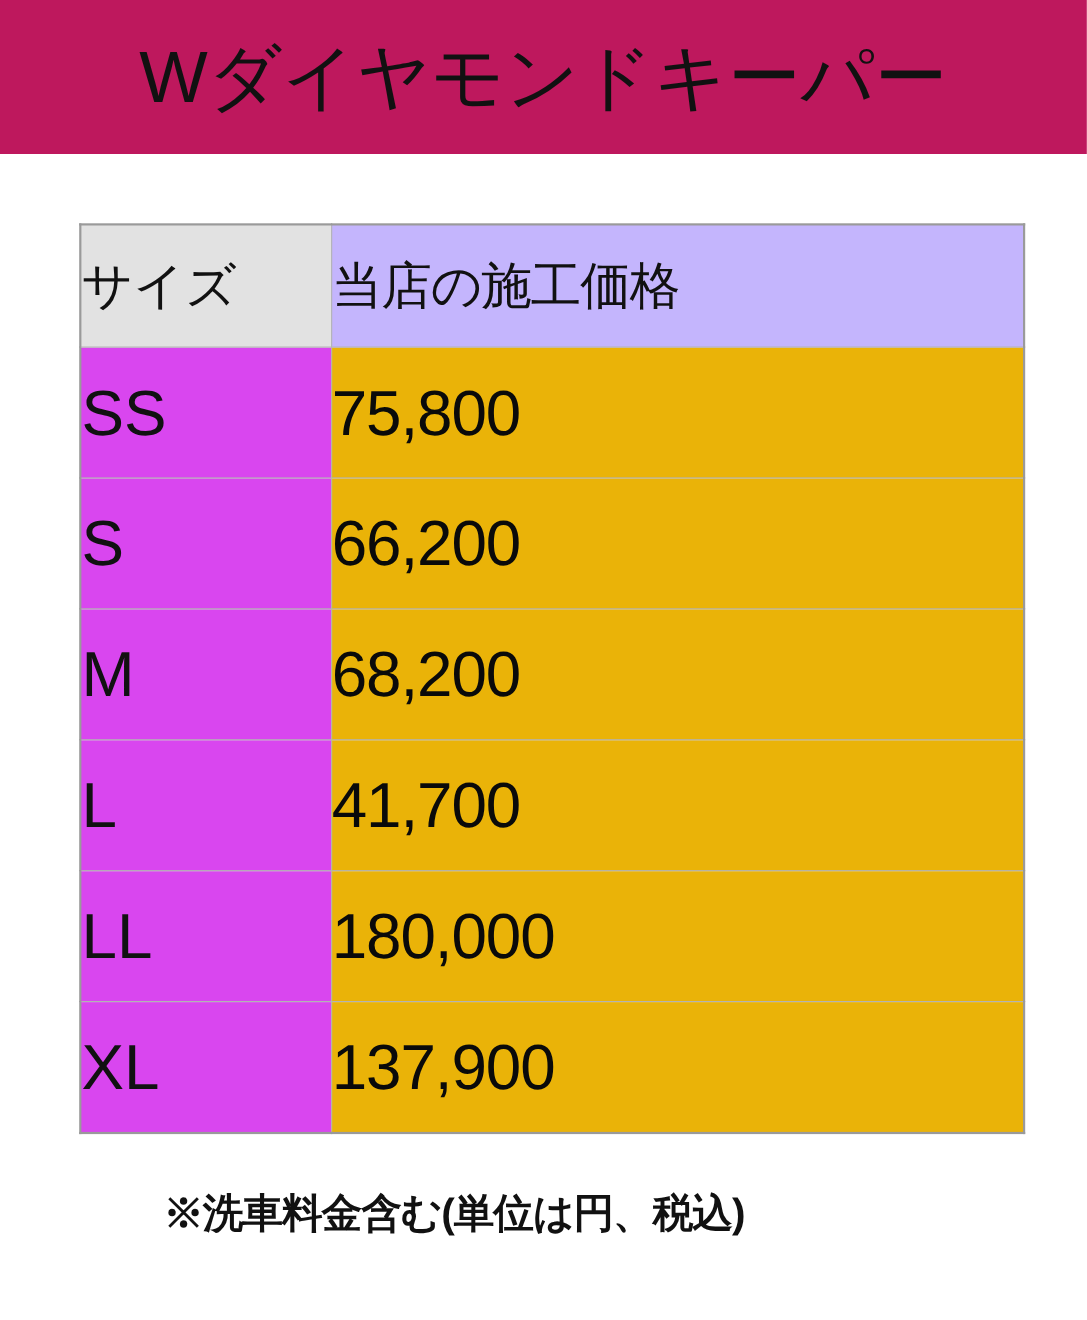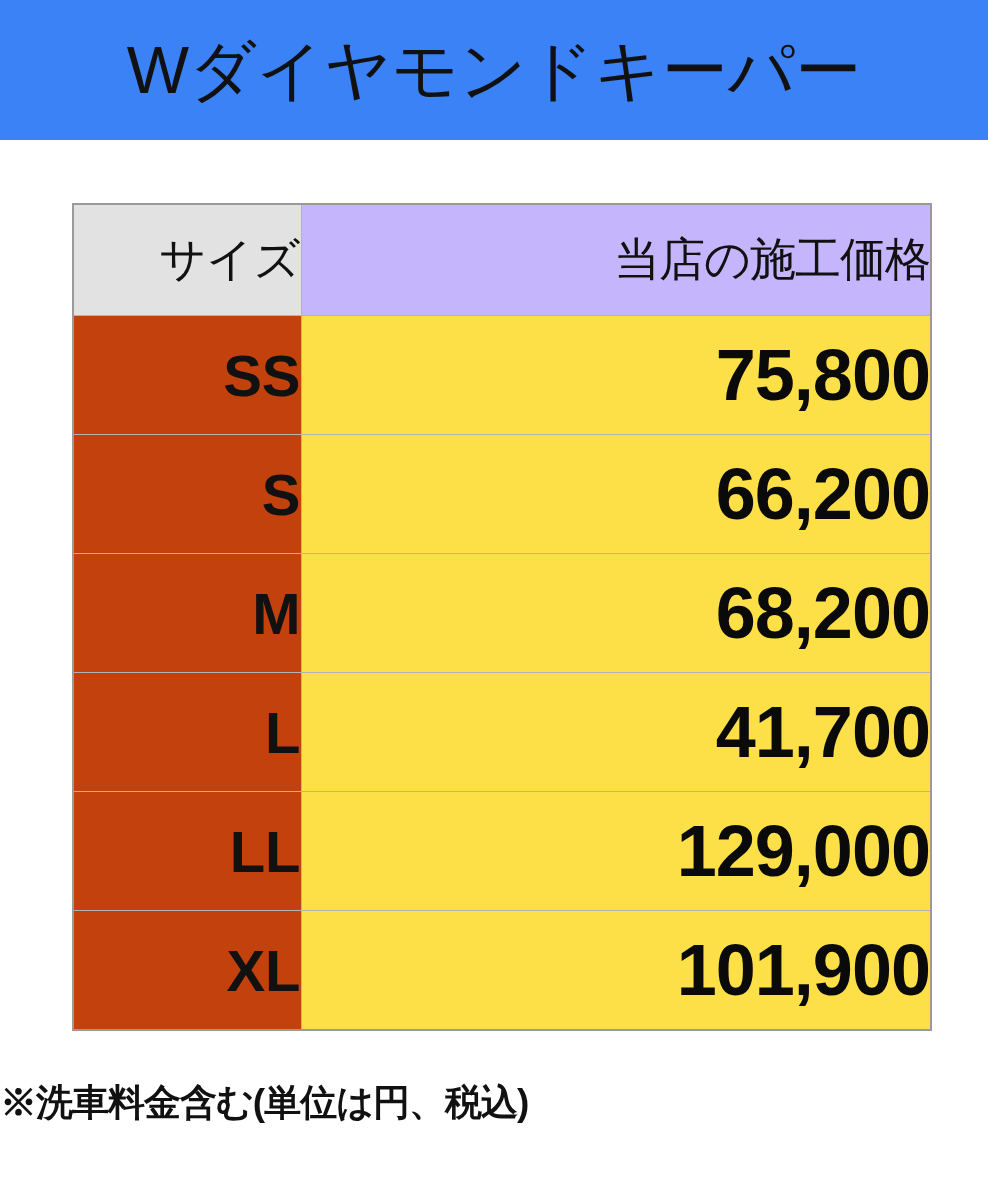--- a/index.html
+++ b/index.html
@@ -20,21 +20,21 @@
     background: #ffffff;
   }
 
   
   .header-band {
     position: absolute;
     left: 0;
     top: 0;
     width: 988px;
     height: 140px;
-    background: #3b82f6;
+    background: #be185d;
     display: flex;
     align-items: center;
     justify-content: center;
   }
   .header-title {
     font-family: "Liberation Sans", sans-serif;
     font-size: 66px;
     font-weight: 400;
     color: #111111;
     letter-spacing: 0px;
@@ -51,39 +51,39 @@
   }
   table.price-table {
     border-collapse: collapse;
     table-layout: fixed;
     width: 860px;
     border: 2px solid #9a9a9a;
   }
   table.price-table td {
     border: 1px solid #b3b3b3;
     padding: 0;
-    text-align: right;
+    text-align: left;
     vertical-align: middle;
     margin-top: 29px;
   }
   col.size-col { width: 228px; }
   col.price-col { width: 630px; }
 
   .cell-size {
-    background: #c2410c;
+    background: #d946ef;
     color: #111111;
     font-size: 58px;
-    font-weight: 700;
+    font-weight: 400;
     height: 118px;
   }
   .cell-price {
-    background: #fde047;
+    background: #eab308;
     color: #0a0a0a;
-    font-size: 72px;
-    font-weight: bold;
+    font-size: 58px;
+    font-weight: normal;
     height: 118px;
     letter-spacing: -1px;
   }
 
   
   tr.head-row .cell-size,
   tr.head-row .cell-price {
     height: 110px;
     font-size: 46px;
     font-weight: 400;
@@ -91,21 +91,21 @@
   }
   tr.head-row .cell-size { background: #e2e2e2; }
   tr.head-row .cell-price { background: #c4b5fd; }
 
   
   .footnote {
     position: absolute;
     left: 0;
     top: 1078px;
     width: 825px;
-    text-align: left;
+    text-align: center;
     font-size: 37px;
     font-weight: bold;
     color: #111111;
     letter-spacing: -1px;
     white-space: nowrap;
   }
 </style>
 </head>
 <body>
 
@@ -137,25 +137,25 @@
         <tr>
           <td class="cell-size">M</td>
           <td class="cell-price">68,200</td>
         </tr>
         <tr>
           <td class="cell-size">L</td>
           <td class="cell-price">41,700</td>
         </tr>
         <tr>
           <td class="cell-size">LL</td>
-          <td class="cell-price">129,000</td>
+          <td class="cell-price">180,000</td>
         </tr>
         <tr>
           <td class="cell-size">XL</td>
-          <td class="cell-price">101,900</td>
+          <td class="cell-price">137,900</td>
         </tr>
       </tbody>
     </table>
   </div>
 
   <div class="footnote">※洗車料金含む(単位は円、税込)</div>
 
 </div>
 
 </body></html>

